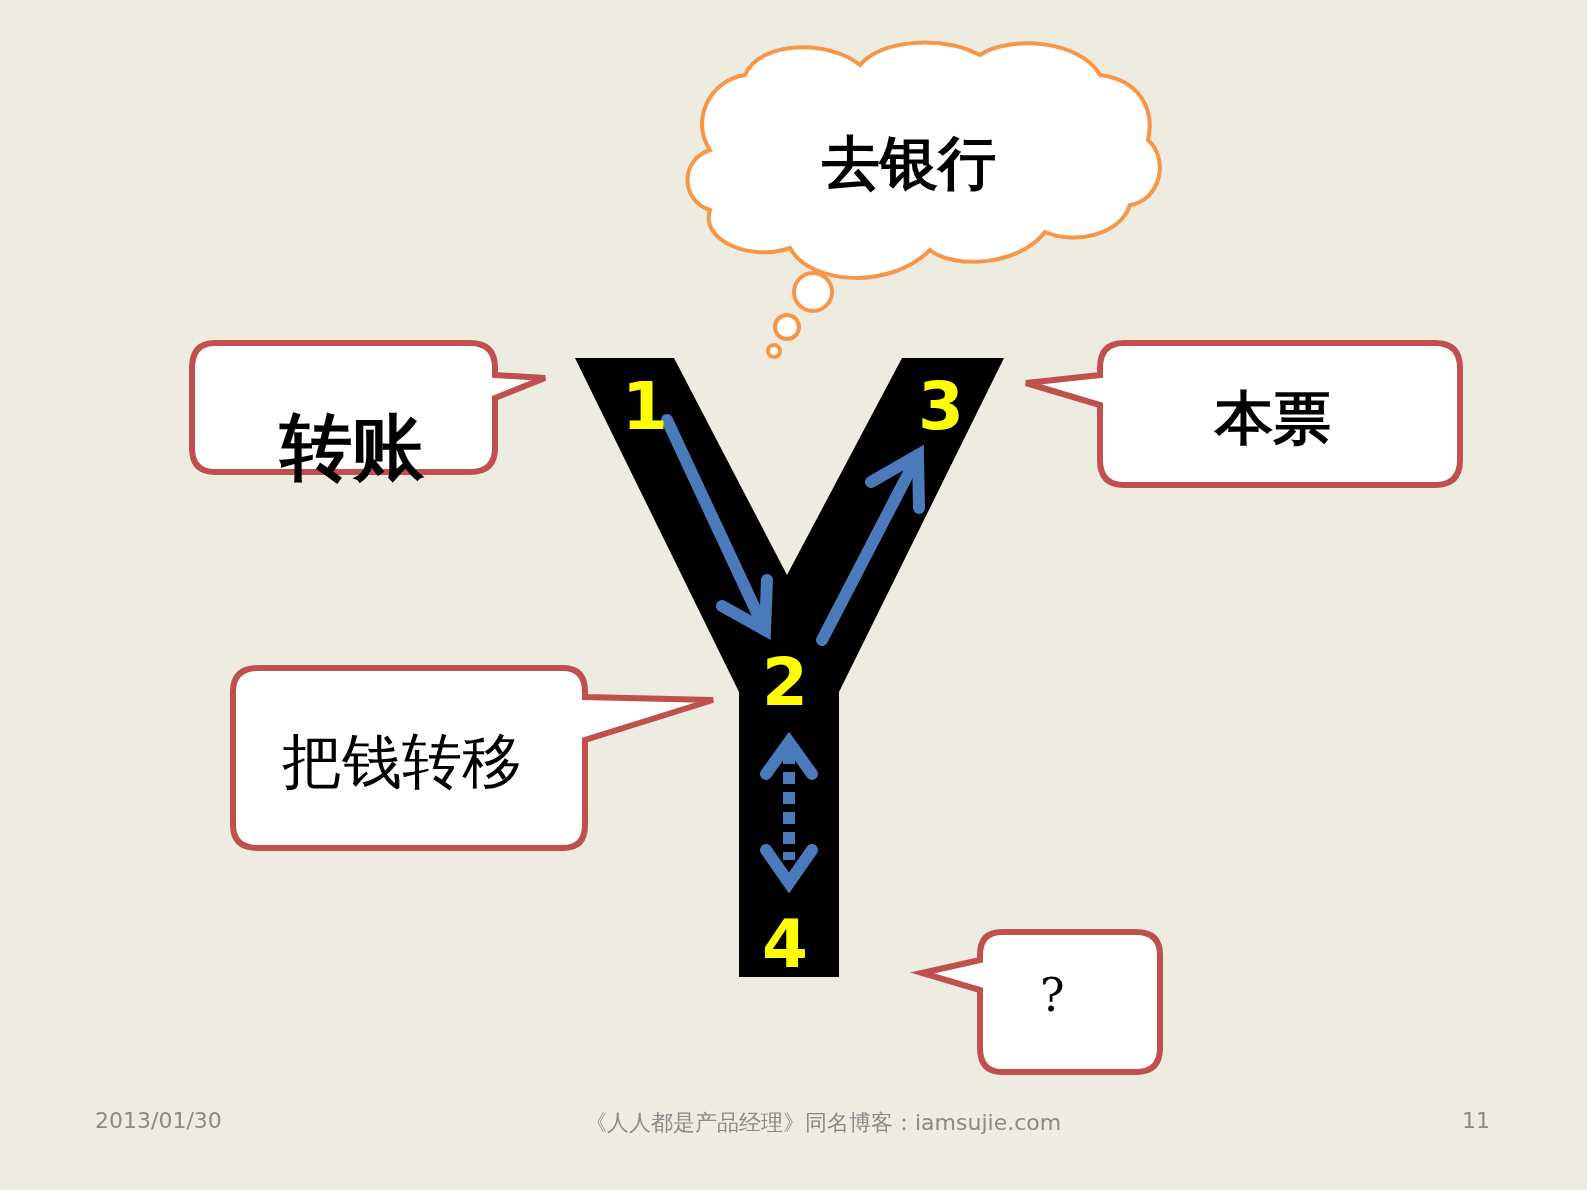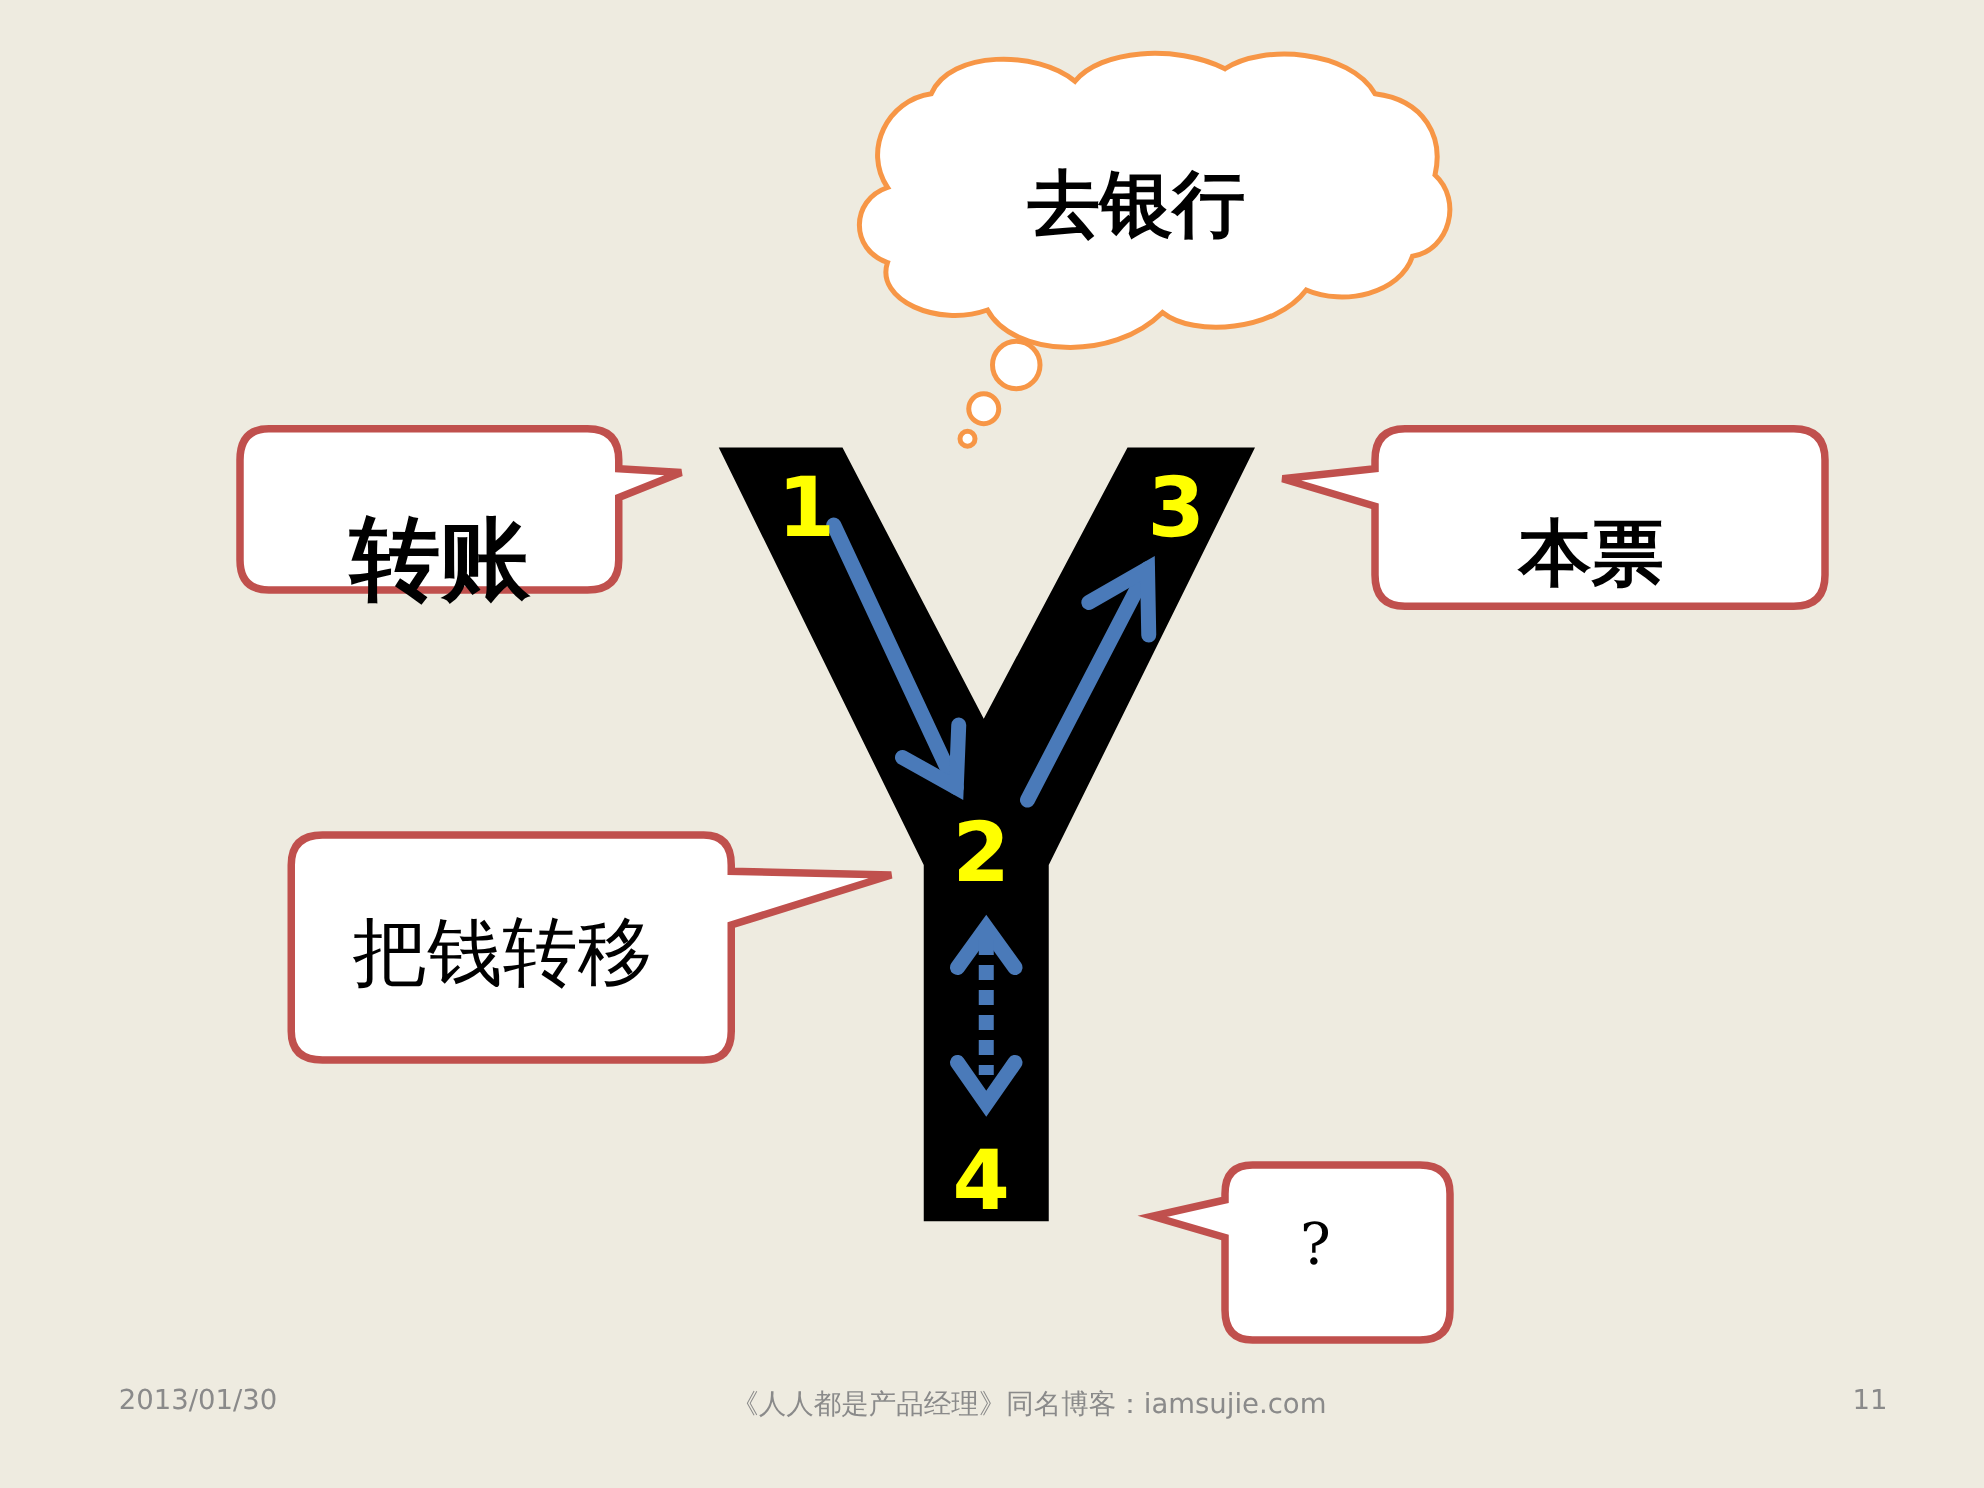--- a/index.html
+++ b/index.html
@@ -37,24 +37,24 @@
   <path d="M1124,343 L1435,343 Q1460,343 1460,368 L1460,460 Q1460,485 1435,485 L1124,485 Q1100,485 1100,460 L1100,405 L1026,383 L1100,375 L1100,368 Q1100,343 1124,343 Z" fill="#ffffff" stroke="#c0504d" stroke-width="6"></path>
 
   <path d="M258,668 L563,668 Q585,668 585,692 L585,697 L713,700 L585,740 L585,825 Q585,848 563,848 L258,848 Q233,848 233,825 L233,692 Q233,668 258,668 Z" fill="#ffffff" stroke="#c0504d" stroke-width="6"></path>
 
   <path d="M1002,932 L1136,932 Q1160,932 1160,955 L1160,1048 Q1160,1072 1136,1072 L1002,1072 Q980,1072 980,1048 L980,990 L922,973 L980,960 L980,955 Q980,932 1002,932 Z" fill="#ffffff" stroke="#c0504d" stroke-width="6"></path>
 </svg>
 
 <div class="lbl" style="left:822px;top:125px;font-size:58px;font-family:'DejaVu Serif',serif;font-weight:bold;">去银行</div>
 
 <div class="lbl" style="left:280px;top:375px;font-size:72px;font-weight:bold;margin-top:25px;">转账</div>
-<div class="lbl" style="left:1215px;top:380px;font-size:58px;font-weight:bold;margin-top:24px;">本票</div>
+<div class="lbl" style="left:1215px;top:380px;font-size:58px;font-weight:bold;">本票</div>
 <div class="lbl" style="left:282px;top:722px;font-size:60px;font-weight:normal;">把钱转移</div>
 <div class="lbl" style="left:1040px;top:968px;font-size:46px;font-family:'DejaVu Serif',serif;">?</div>
 
 <div class="lbl" style="left:622px;top:368px;font-size:66px;font-weight:bold;color:#ffff00;">1</div>
 <div class="lbl" style="left:762px;top:644px;font-size:66px;font-weight:bold;color:#ffff00;">2</div>
 <div class="lbl" style="left:918px;top:368px;font-size:66px;font-weight:bold;color:#ffff00;">3</div>
 <div class="lbl" style="left:762px;top:906px;font-size:66px;font-weight:bold;color:#ffff00;">4</div>
 
 <div class="footer" style="left:95px;">2013/01/30</div>
 <div class="footer" style="left:585px;text-align:center;">《人人都是产品经理》同名博客：iamsujie.com</div>
-<div class="footer" style="left:1462px;margin-left:20px;">11</div>
+<div class="footer" style="left:1462px;">11</div>
 
 </body></html>

